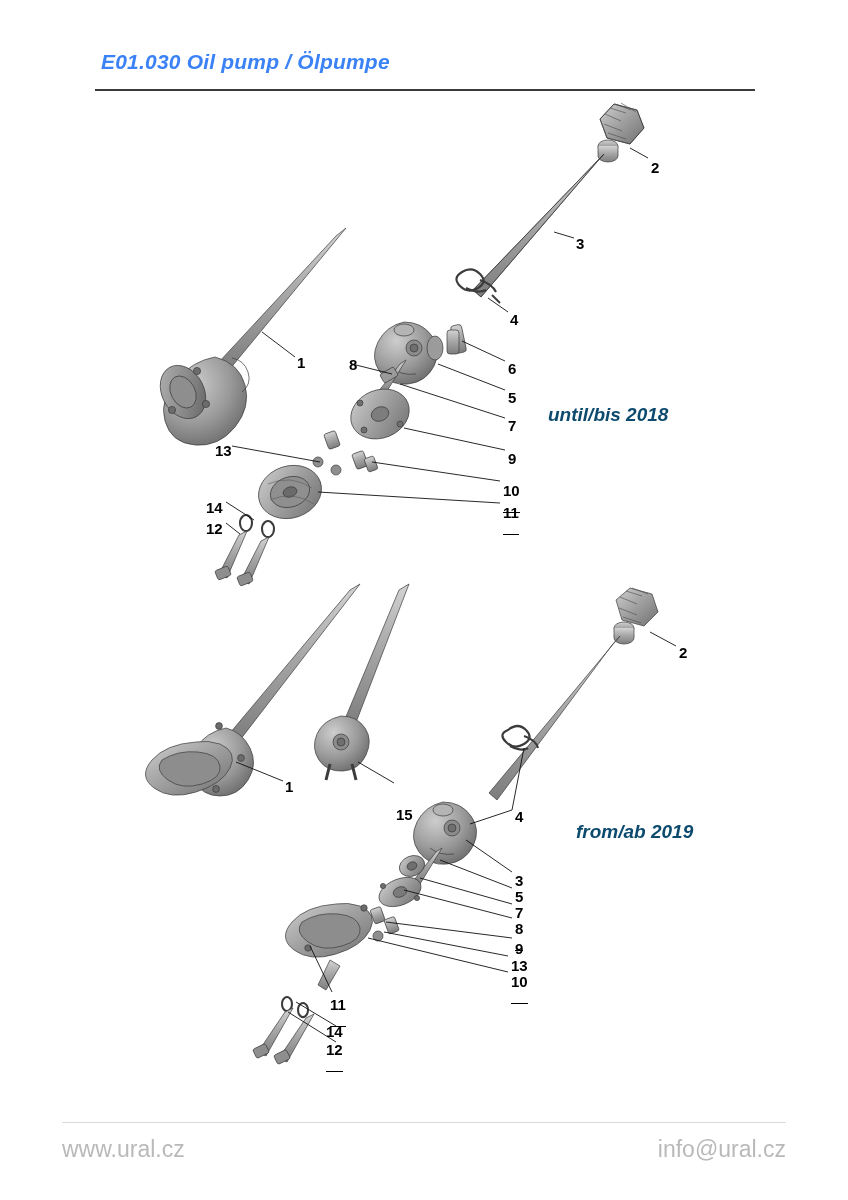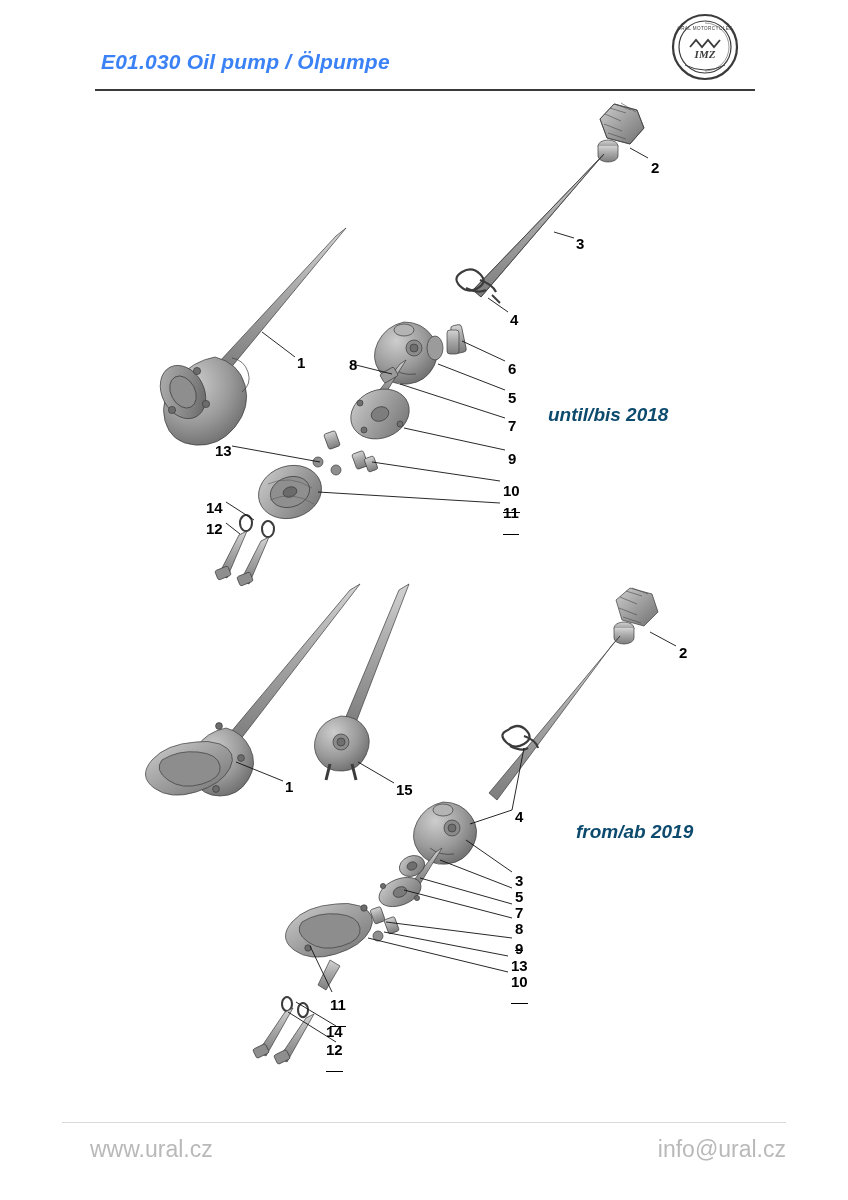--- a/index.html
+++ b/index.html
@@ -101,46 +101,33 @@
     height: 1px;
     background: #d9d9d9;
   }
   .footer-text {
     position: absolute;
     top: 1136px;
     font-size: 23px;
     color: #b9b9b9;
     white-space: nowrap;
   }
-  #footer-left { left: 62px; margin-left: 28px; }
+  #footer-left { left: 62px; }
   #footer-right { right: 62px; }
 </style>
 </head>
 <body>
 
 <div id="page">
 
   <div id="header">
     <div id="page-title">E01.030 Oil pump / Ölpumpe</div>
     <div id="header-rule"></div>
   </div>
 
-  <div id="logo">
-    <svg width="68" height="68" viewBox="0 0 68 68">
-      <circle cx="34" cy="34" r="32" fill="#ffffff" stroke="#3b3b3b" stroke-width="2.2"></circle>
-      <circle cx="34" cy="34" r="26" fill="#ffffff" stroke="#3b3b3b" stroke-width="1.2"></circle>
-      <path d="M34 10 A24 24 0 0 1 34 58" fill="none" stroke="#555" stroke-width="0.6"></path>
-      <text x="34" y="17" font-family="Liberation Sans, sans-serif" font-size="4.6" fill="#3b3b3b" text-anchor="middle" letter-spacing="0.4">URAL MOTORCYCLES</text>
-      <g transform="translate(34,36)">
-        <path d="M-15 -2 L-9 -9 L-3 -2 L3 -9 L9 -2 L15 -9" fill="none" stroke="#3b3b3b" stroke-width="1.8" stroke-linejoin="miter"></path>
-        <text x="0" y="9" font-family="Liberation Serif, serif" font-size="11" font-style="italic" font-weight="bold" fill="#3b3b3b" text-anchor="middle">IMZ</text>
-      </g>
-      <path d="M14 52 Q34 62 54 52" fill="none" stroke="#3b3b3b" stroke-width="1"></path>
-    </svg>
-  </div>
 
   <div id="diagram">
     <svg width="848" height="1200" viewBox="0 0 848 1200">
       <defs>
         <linearGradient id="metal" x1="0" y1="0" x2="0" y2="1">
           <stop offset="0%" stop-color="#d3d3d3"></stop>
           <stop offset="45%" stop-color="#a8a8a8"></stop>
           <stop offset="100%" stop-color="#7d7d7d"></stop>
         </linearGradient>
         <linearGradient id="metalDiag" x1="0" y1="0" x2="1" y2="1">
@@ -381,21 +368,21 @@
       <div class="callout" style="left: 215px; top: 443px;">13</div>
       <div class="callout" style="left: 508px; top: 451px;">9</div>
       <div class="callout underlined" style="left: 503px; top: 483px;">10</div>
       <div class="callout" style="left: 206px; top: 500px;">14</div>
       <div class="callout underlined" style="left: 503px; top: 505px;">11</div>
       <div class="callout" style="left: 206px; top: 521px;">12</div>
     </div>
   <div id="callouts-bottom">
       <div class="callout" style="left: 679px; top: 645px;">2</div>
       <div class="callout" style="left: 285px; top: 779px;">1</div>
-      <div class="callout" style="left: 396px; top: 782px;">15</div>
+      <div class="callout" style="left: 396px; top: 807px;">15</div>
       <div class="callout" style="left: 515px; top: 809px;">4</div>
       <div class="callout" style="left: 515px; top: 873px;">3</div>
       <div class="callout" style="left: 515px; top: 889px;">5</div>
       <div class="callout" style="left: 515px; top: 905px;">7</div>
       <div class="callout underlined" style="left: 515px; top: 921px;">8</div>
       <div class="callout" style="left: 515px; top: 941px;">9</div>
       <div class="callout" style="left: 511px; top: 958px;">13</div>
       <div class="callout underlined" style="left: 511px; top: 974px;">10</div>
       <div class="callout underlined" style="left: 330px; top: 997px;">11</div>
       <div class="callout" style="left: 326px; top: 1024px;">14</div>

